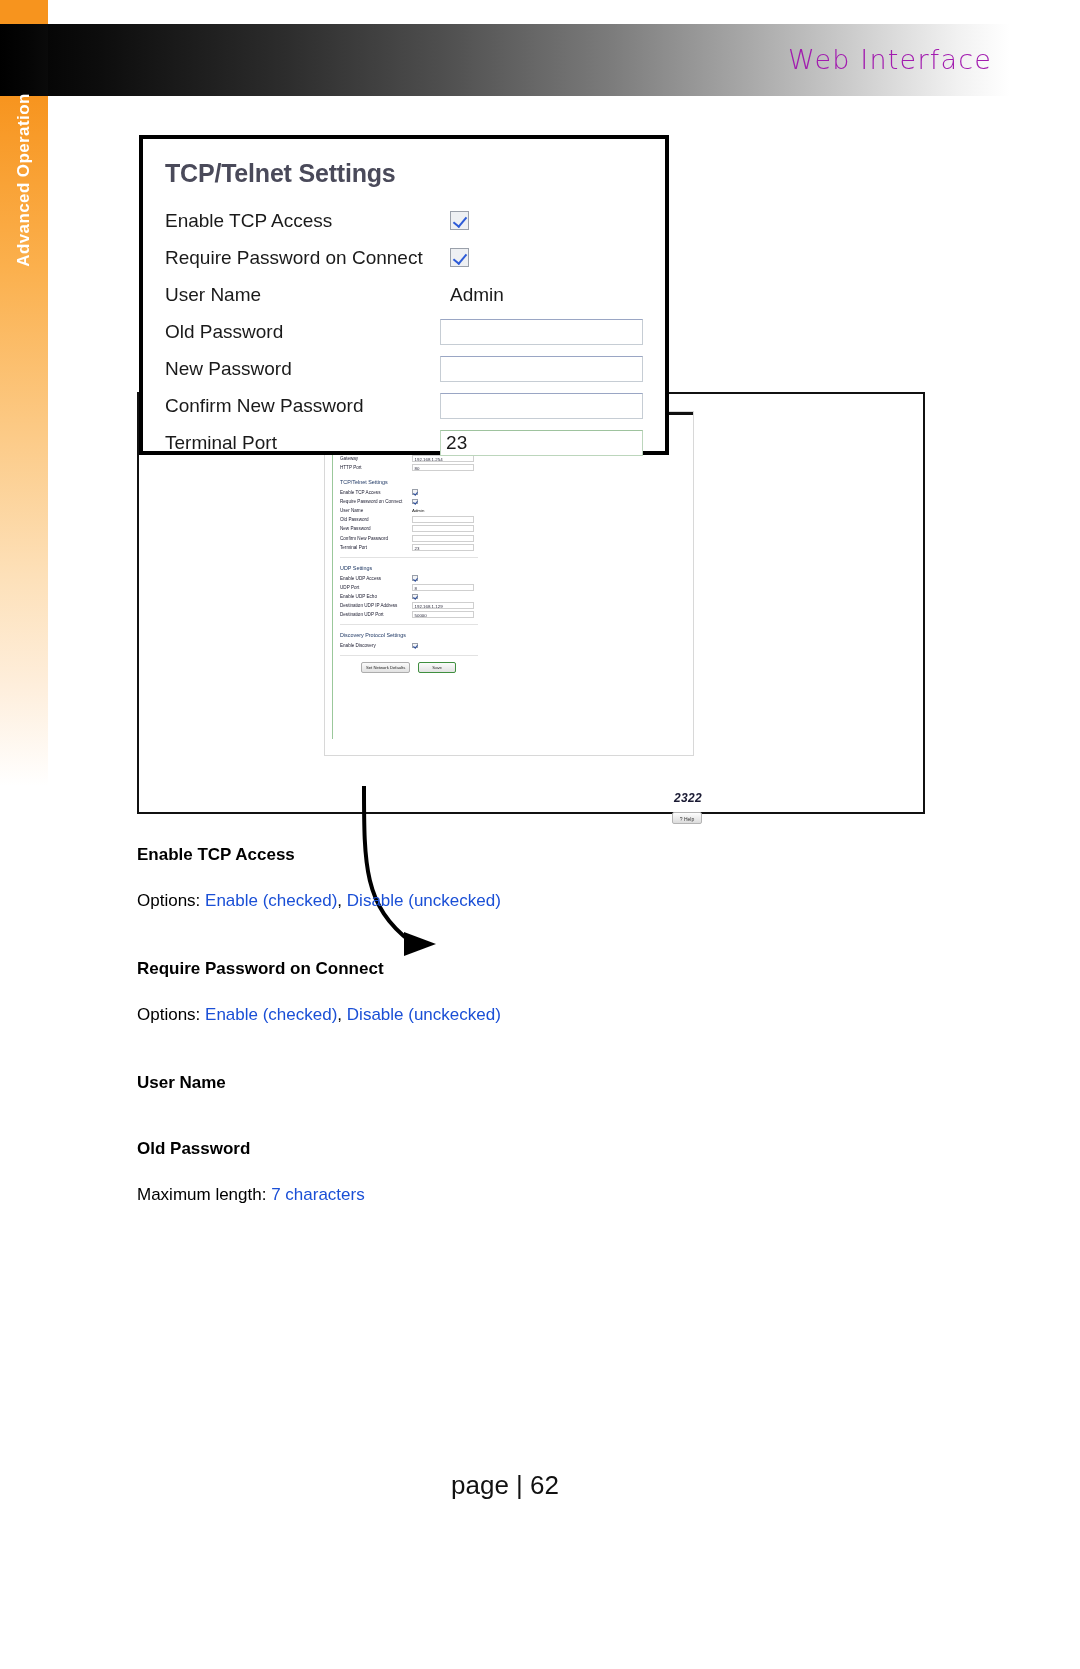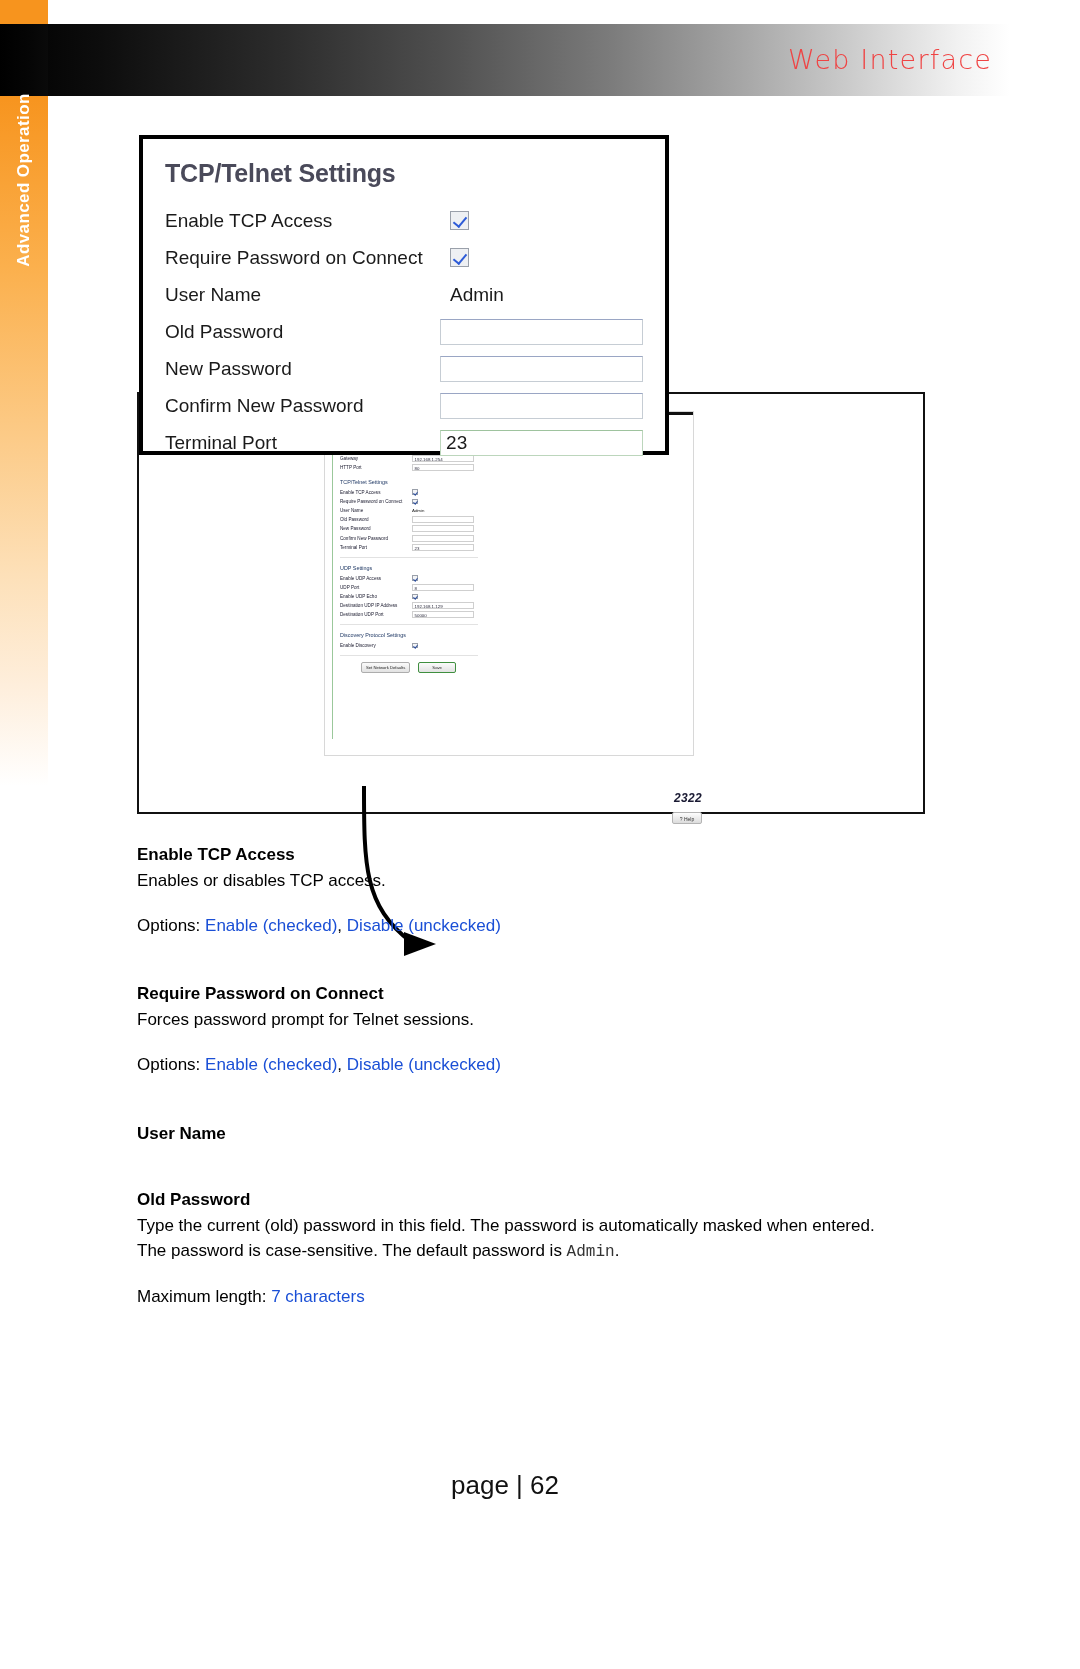--- a/index.html
+++ b/index.html
@@ -22,21 +22,21 @@
     top: 24px;
     width: 1010px;
     height: 72px;
     background: linear-gradient(to right, #000000 0%, #0d0d0d 10%, #2c2c2c 28%, #4f4f4f 44%, #7a7a7a 60%, #a8a8a8 74%, #d2d2d2 86%, #f2f2f2 95%, #ffffff 100%);
   }
   .header-title {
     position: absolute;
     right: 88px;
     top: 44px;
     font-size: 27px;
-    color: #ef4444;
+    color: #a21caf;
     letter-spacing: 1.2px;
     font-family: "DejaVu Sans", sans-serif;
     font-weight: 300;
     white-space: nowrap;
     text-align: right;
   }
 
   
   .side-tab {
     position: absolute;
@@ -507,44 +507,41 @@
         <div class="co-label">Terminal Port</div>
         <div class="co-input greenish">23</div>
       </div>
     </div>
 </div>
 
 <div class="body-copy">
 
   <div class="sec">
     <h3>Enable TCP Access</h3>
-    <p>Enables or disables TCP access.</p>
     <div class="gap-lg"></div>
     <p><span>Options:</span> <span class="blue">Enable (checked)</span><span>,</span> <span class="blue">Disable (unckecked)</span></p>
   </div>
 
   <div class="gap-lg"></div>
 
   <div class="sec">
     <h3>Require Password on Connect</h3>
-    <p>Forces password prompt for Telnet sessions.</p>
     <div class="gap-lg"></div>
     <p><span>Options:</span> <span class="blue">Enable (checked)</span><span>,</span> <span class="blue">Disable (unckecked)</span></p>
   </div>
 
   <div class="gap-lg"></div>
 
   <div class="sec">
     <h3>User Name</h3>
   </div>
 
   <div class="gap-lg"></div>
 
   <div class="sec">
     <h3>Old Password</h3>
-    <p><span>Type the current (old) password in this field.  The password is automatically masked when entered.  The password is case-sensitive.  The default password is </span><span class="mono">Admin</span><span>.</span></p>
     <div class="gap-lg"></div>
     <p><span>Maximum length:</span> <span class="blue">7 characters</span></p>
   </div>
 
 </div>
 
 <div class="footer">page | 62</div>
 
 </body></html>

